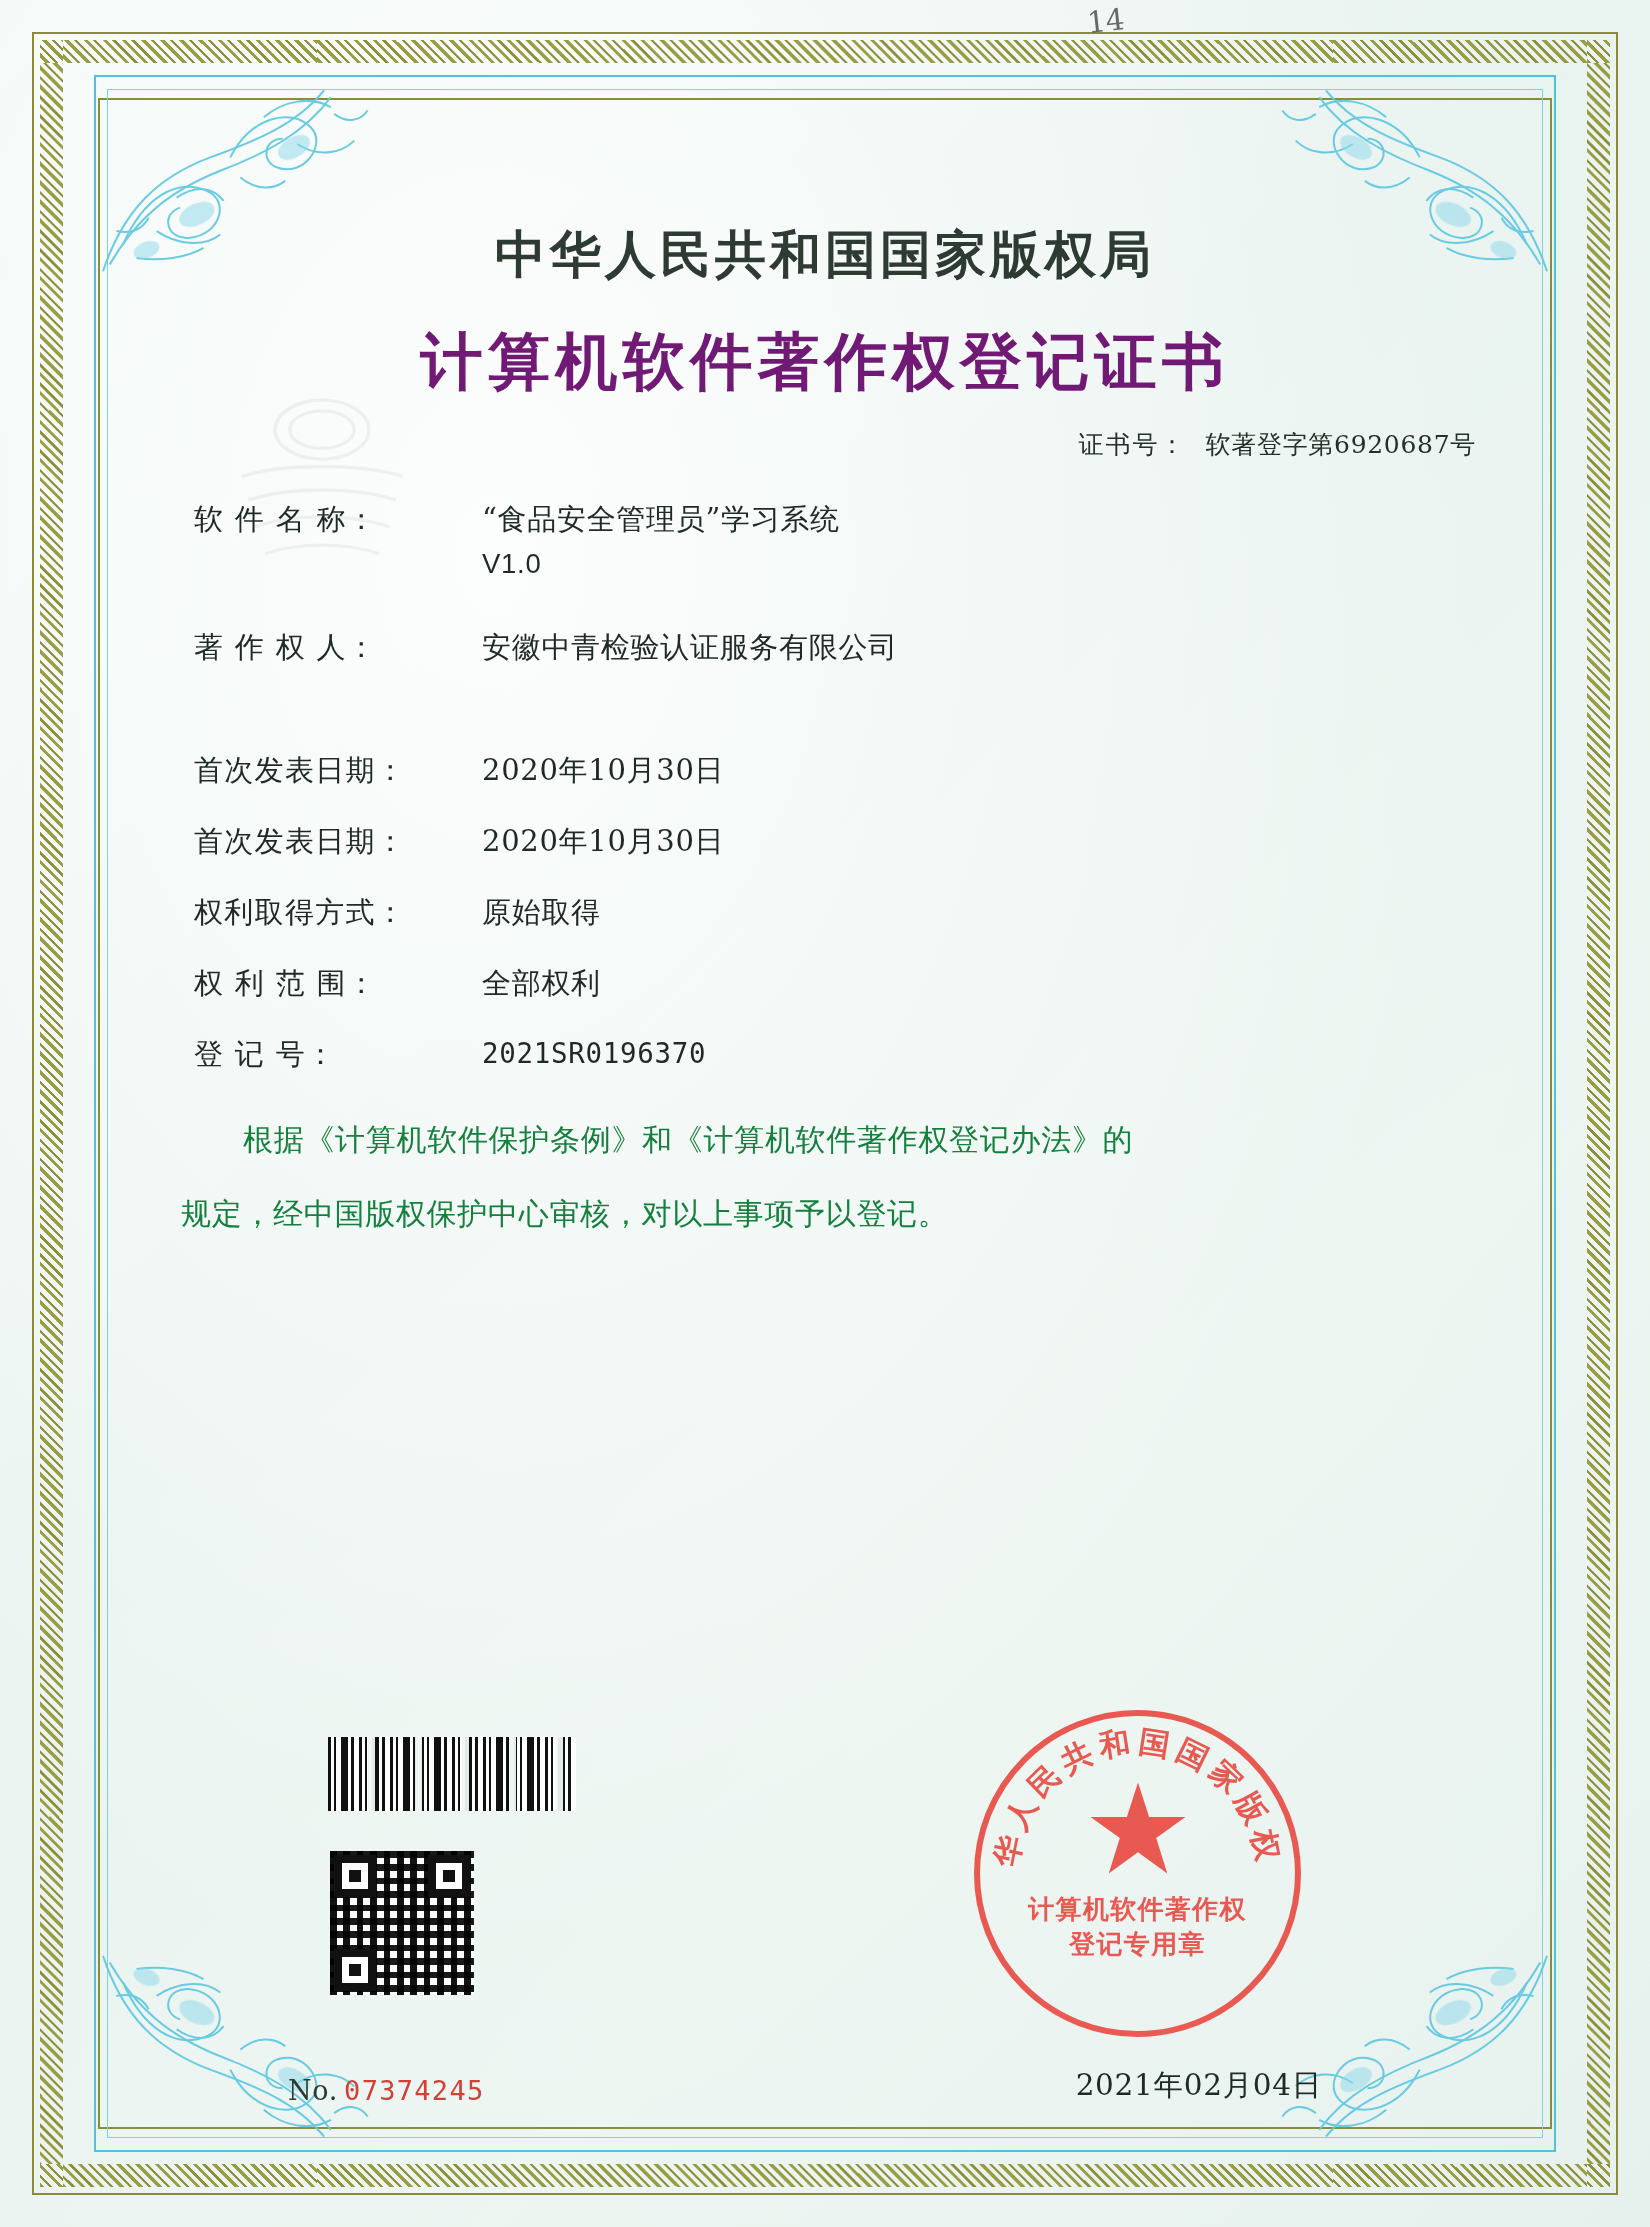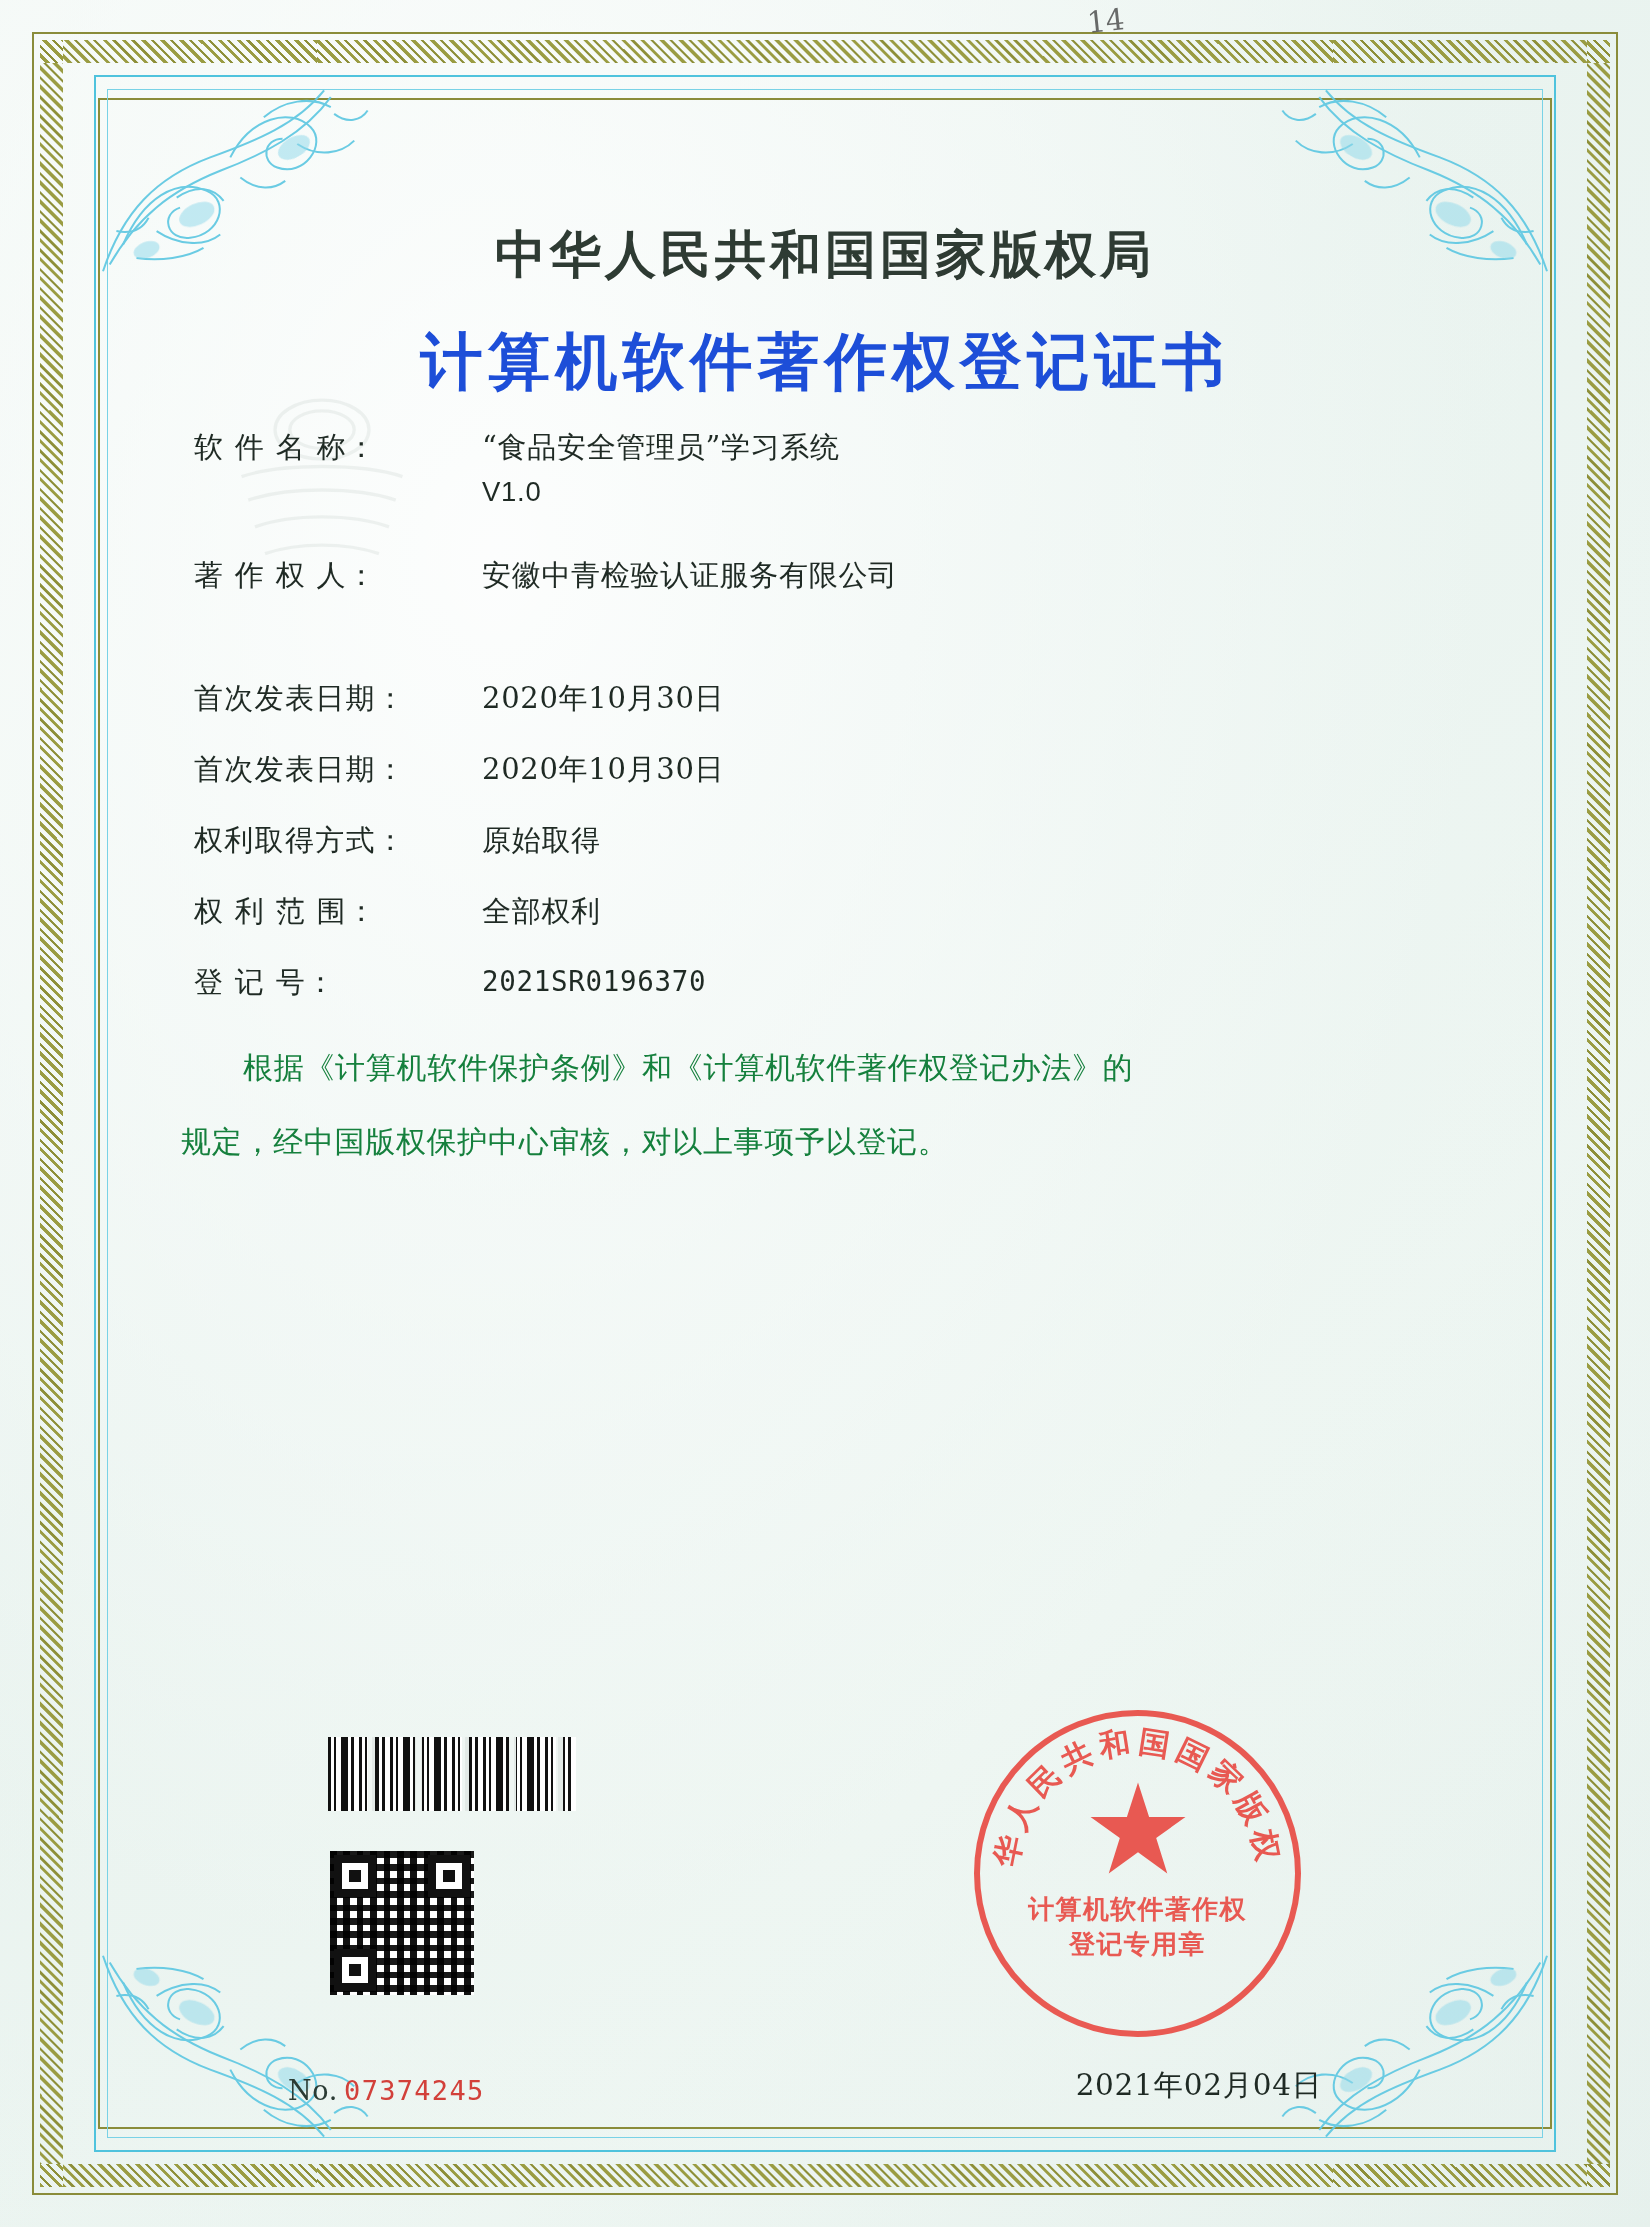--- a/index.html
+++ b/index.html
@@ -117,21 +117,21 @@
     margin: 0 0 29.5px 0;
     text-shadow: 0 0.7px 0 rgba(255,255,255,0.6);
   }
 
   .doc-title {
     text-align: center;
     font-family: "DejaVu Serif", "Liberation Serif", serif;
     font-size: 62px;
     font-weight: 700;
     letter-spacing: 5.4px;
-    color: #1d4ed8;
+    color: #701a75;
     margin: 0 0 24px 0;
   }
 
   .cert-no-row {
     display: flex;
     justify-content: flex-end;
     align-items: baseline;
     margin: 0 20px 39px 0;
     font-family: "DejaVu Serif", "Liberation Serif", serif;
     font-size: 25px;
@@ -465,20 +465,24 @@
         <path d="M80 225 C 135 205, 225 205, 280 225"></path>
         <path d="M95 265 C 145 248, 215 248, 265 265"></path>
       </g>
     </svg>
   </div>
 
   <div class="content">
     <div class="org-title">中华人民共和国国家版权局</div>
     <div class="doc-title">计算机软件著作权登记证书</div>
 
+    <div class="cert-no-row">
+      <span class="cert-no-label">证书号：</span>
+      <span class="cert-no-value">软著登字第6920687号</span>
+    </div>
 
     <div class="field-block">
 
       <div class="field-row">
         <div class="field-label">软 件 名 称：</div>
         <div class="field-value">
           <span>“食品安全管理员”学习系统</span>
           <span class="ver">V1.0</span>
         </div>
       </div>

